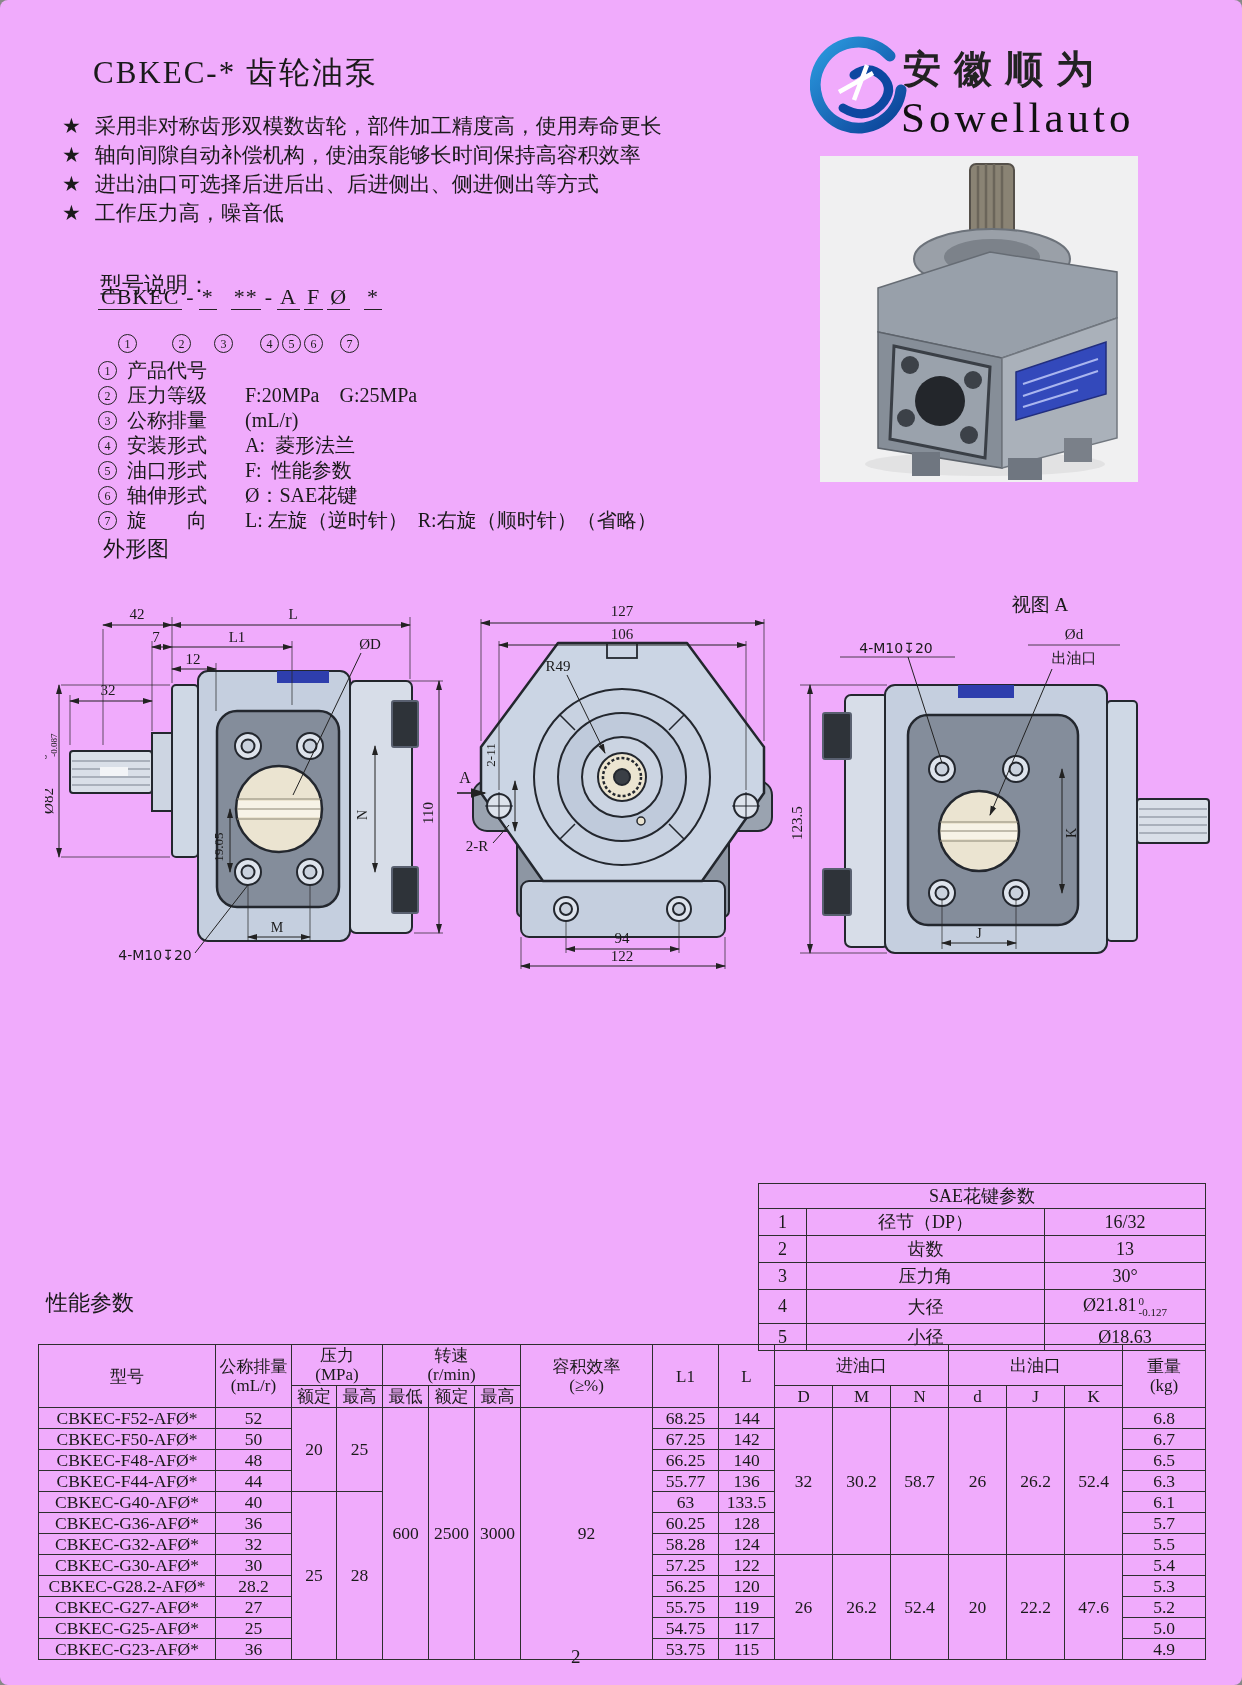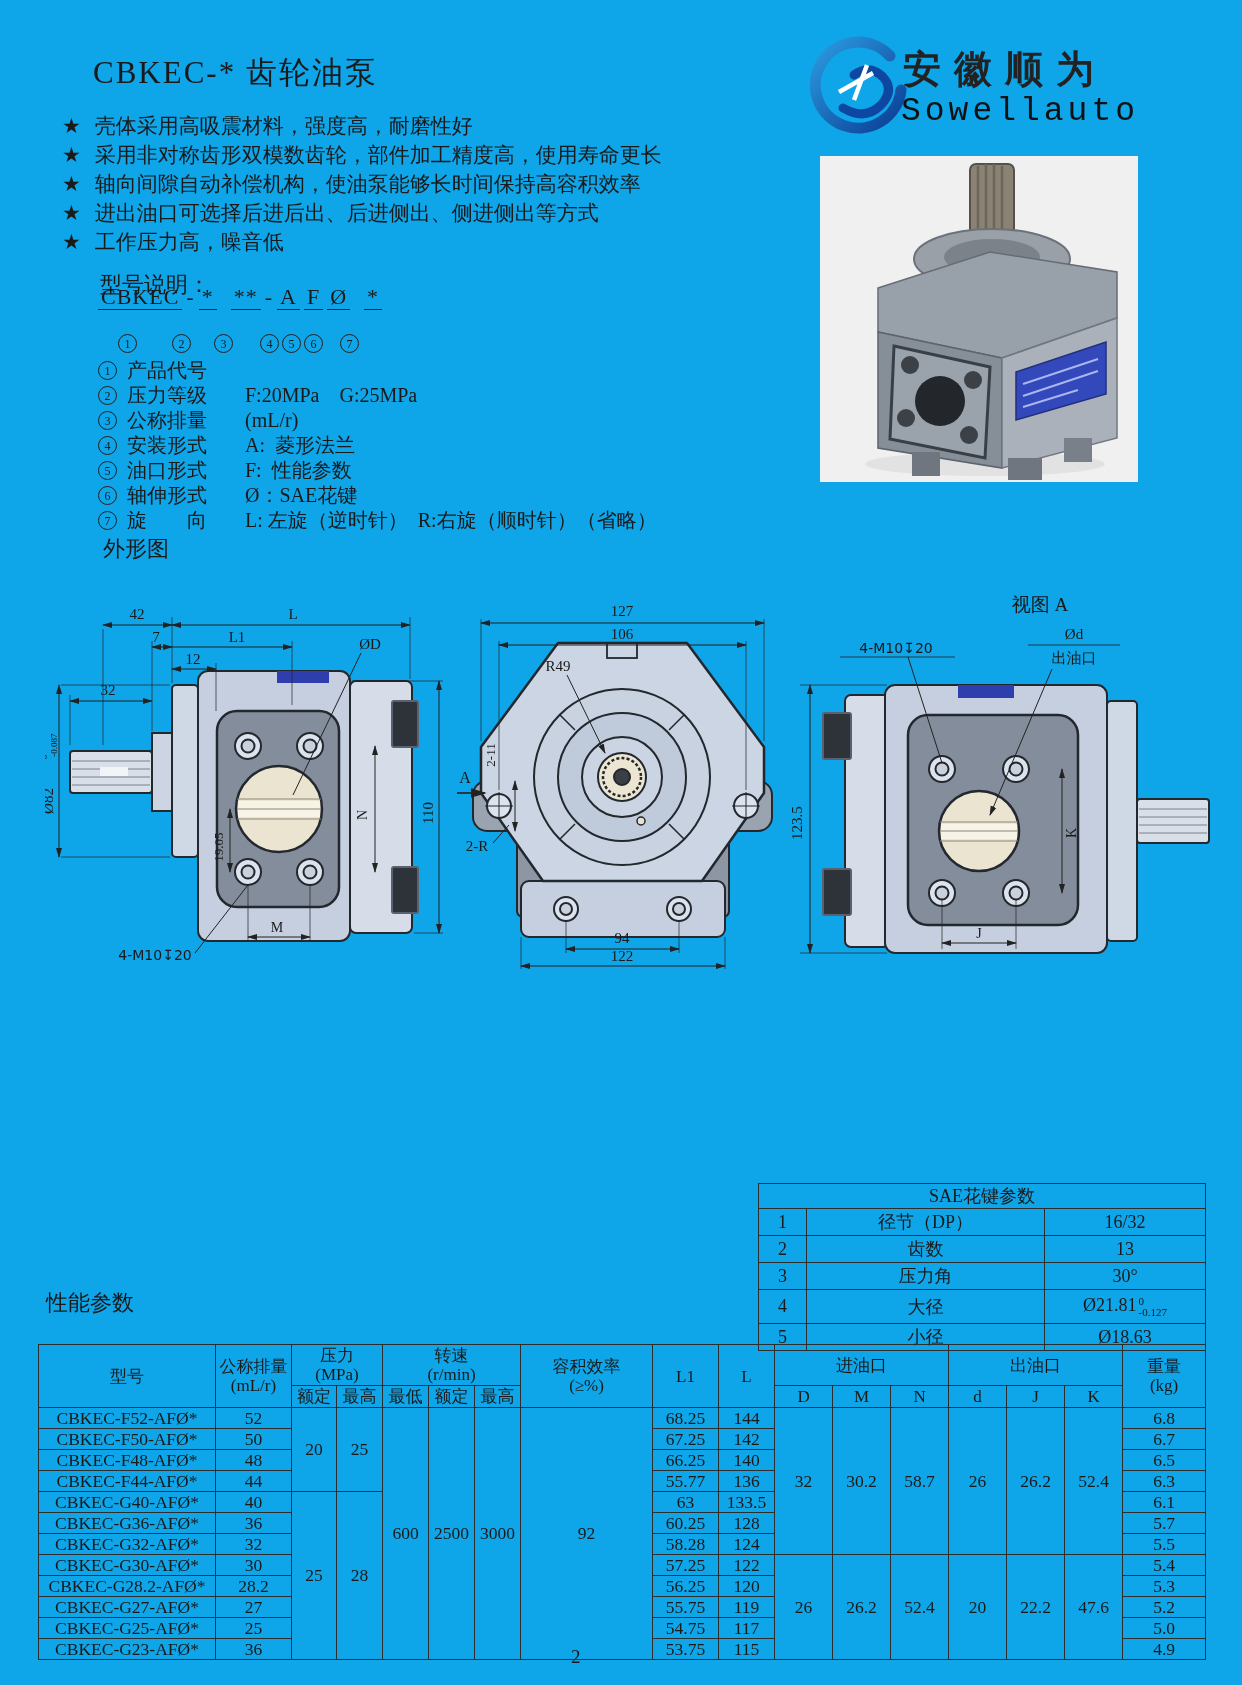--- a/index.html
+++ b/index.html
@@ -1,21 +1,21 @@
 <!DOCTYPE html>
 <html><head>
 <meta charset="utf-8">
 <style>
   html,body{margin:0;padding:0;background:#888;}
-  .page{position:relative;width:1242px;height:1685px;background:#0ea5e9;margin:0 auto;
-        font-family:"Liberation Serif","DejaVu Serif",serif;color:#1a1a1a;overflow:hidden;}
+  .page{position:relative;width:1242px;height:1685px;background:#f0abfc;margin:0 auto;
+        font-family:"Liberation Serif","DejaVu Serif",serif;color:#1a1a1a;overflow:hidden;border-radius:8px;}
   .abs{position:absolute;}
   .title{font-size:31px;letter-spacing:2px;}
   .brand-cn{font-size:38px;letter-spacing:13px;color:#222;font-family:"DejaVu Sans","Liberation Sans",sans-serif;font-weight:700;}
-  .brand-en{font-size:33px;letter-spacing:4px;color:#111;font-family:Liberation Mono, monospace;}
+  .brand-en{font-size:43px;letter-spacing:4px;color:#111;font-family:Liberation Serif, serif;}
   .features{font-size:21px;line-height:29px;}
   .features .row{white-space:nowrap;}
   .star{font-family:"DejaVu Sans",sans-serif;margin-right:14px;}
   .h2{font-size:22px;}
   .code-line{font-size:22px;letter-spacing:1px;}
   .code-line .u{border-bottom:1.6px solid #222;padding:0 3px;}
   .cnum{display:inline-flex;width:17px;height:17px;border:1.2px solid #222;border-radius:50%;
         align-items:center;justify-content:center;font-size:12px;line-height:12px;flex:0 0 17px;}
   .mrow{display:flex;align-items:center;font-size:20px;height:25px;}
   .mrow .nm{width:118px;margin-left:10px;white-space:pre;}
@@ -81,21 +81,20 @@
       <path d="M196,216 L286,186 L286,238 L196,264 Z" fill="#3349bb" stroke="#222e7e" stroke-width="1.5"></path>
       <path d="M203,228 L278,203 M203,240 L278,215 M203,251 L258,234" stroke="#aab6ef" stroke-width="2"></path>
 
       <rect x="92" y="296" width="28" height="24" fill="#6f7680"></rect>
       <rect x="188" y="302" width="34" height="22" fill="#6f7680"></rect>
       <rect x="244" y="282" width="28" height="24" fill="#7a8089"></rect>
     </svg>
   </div>
 
   <div class="abs features" style="left:62px;top:112px;">
-    <div class="row"><span class="star">★</span><span>壳体采用高吸震材料，强度高，耐磨性好</span></div>
     <div class="row"><span class="star">★</span><span>采用非对称齿形双模数齿轮，部件加工精度高，使用寿命更长</span></div>
     <div class="row"><span class="star">★</span><span>轴向间隙自动补偿机构，使油泵能够长时间保持高容积效率</span></div>
     <div class="row"><span class="star">★</span><span>进出油口可选择后进后出、后进侧出、侧进侧出等方式</span></div>
     <div class="row"><span class="star">★</span><span>工作压力高，噪音低</span></div>
   </div>
 
   <div class="abs h2" style="left:100px;top:270px;">型号说明：</div>
 
   <div class="abs code-line" style="left:98px;top:284px;">
     <span class="u">CBKEC</span><span style="padding:0 4px;">-</span><span class="u">*</span><span class="u" style="margin-left:14px;">**</span><span style="padding:0 4px;">-</span><span class="u">A</span><span class="u" style="margin-left:4px;">F</span><span class="u" style="margin-left:4px;">Ø</span><span class="u" style="margin-left:14px;">*</span>

